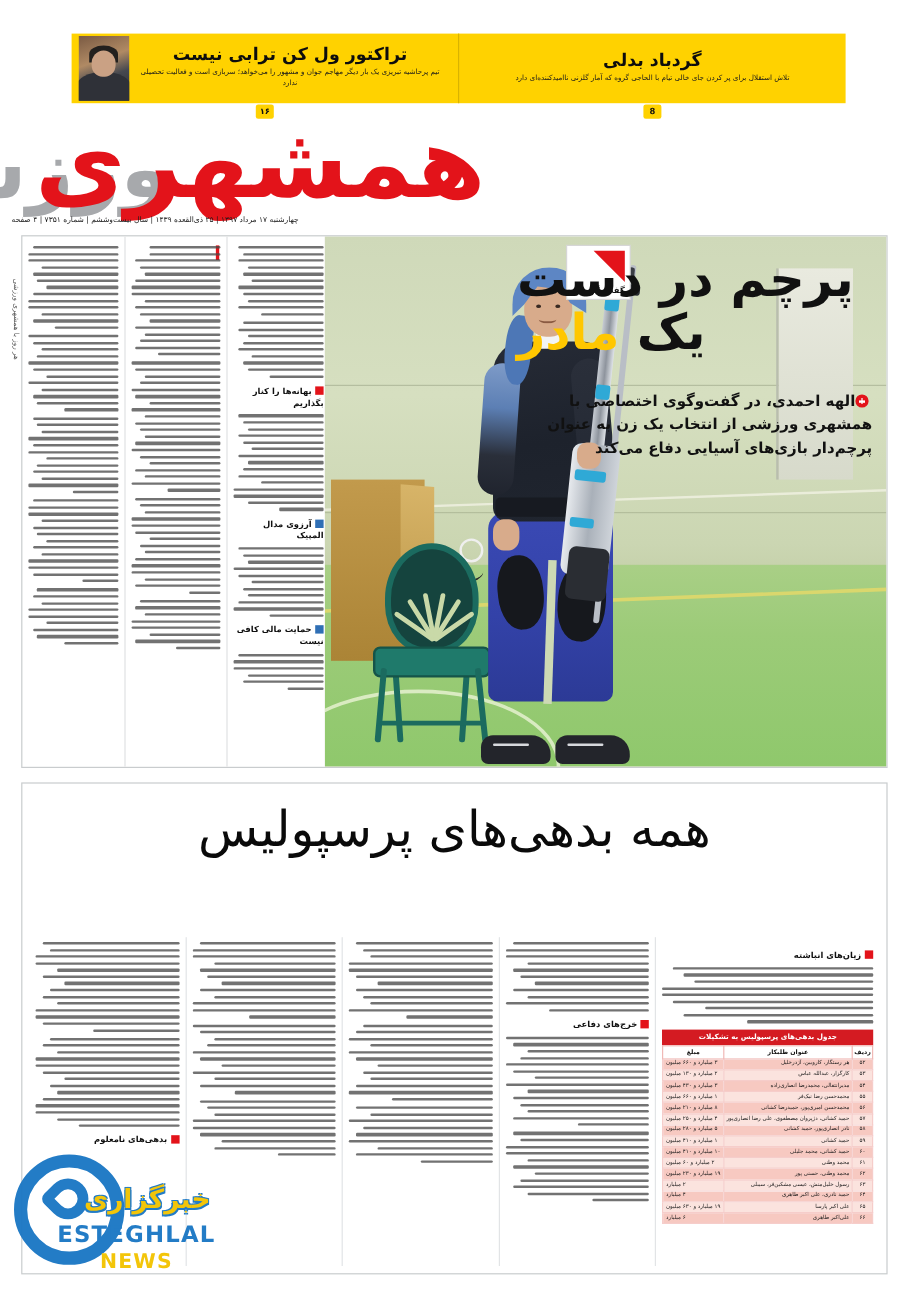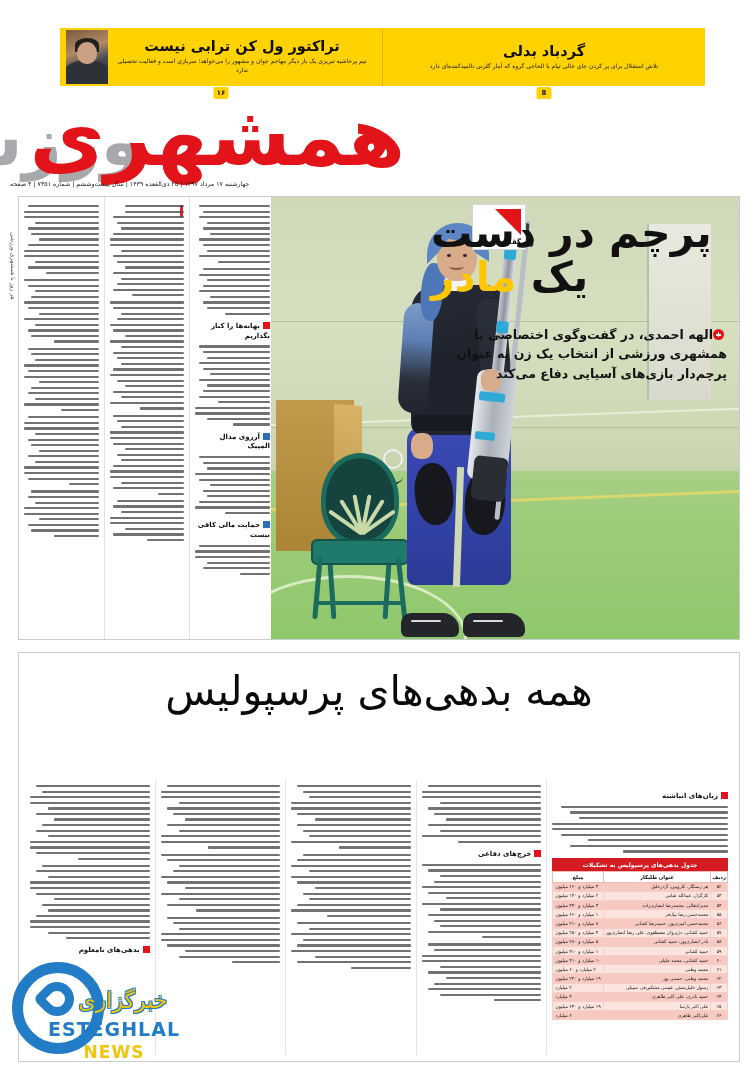--- a/index.html
+++ b/index.html
@@ -352,21 +352,21 @@
   .wm-ring{
     position:absolute;left:8px;top:4px;width:92px;height:92px;border-radius:50%;
     border:11px solid #1B77C4;box-sizing:border-box;
   }
   .wm-pin{
     position:absolute;left:36px;top:24px;width:34px;height:34px;border-radius:50% 50% 50% 6px;
     border:9px solid #1B77C4;box-sizing:border-box;transform:rotate(45deg);
   }
   .wm-fa{
     position:absolute;left:56px;top:30px;width:126px;text-align:center;
-    font-size:22px;font-weight:normal;color:#F3C300;
+    font-size:22px;font-weight:bold;color:#F3C300;
     text-shadow:-1px -1px 0 #1B77C4,1px -1px 0 #1B77C4,-1px 1px 0 #1B77C4,1px 1px 0 #1B77C4;
   }
   .wm-en{
     position:absolute;left:38px;top:60px;width:144px;text-align:center;
     font-size:19px;font-weight:bold;color:#1B77C4;letter-spacing:1px;
   }
   .wm-en2{
     position:absolute;left:38px;top:84px;width:144px;text-align:center;
     font-size:17px;font-weight:bold;color:#F3C300;letter-spacing:1px;
   }

